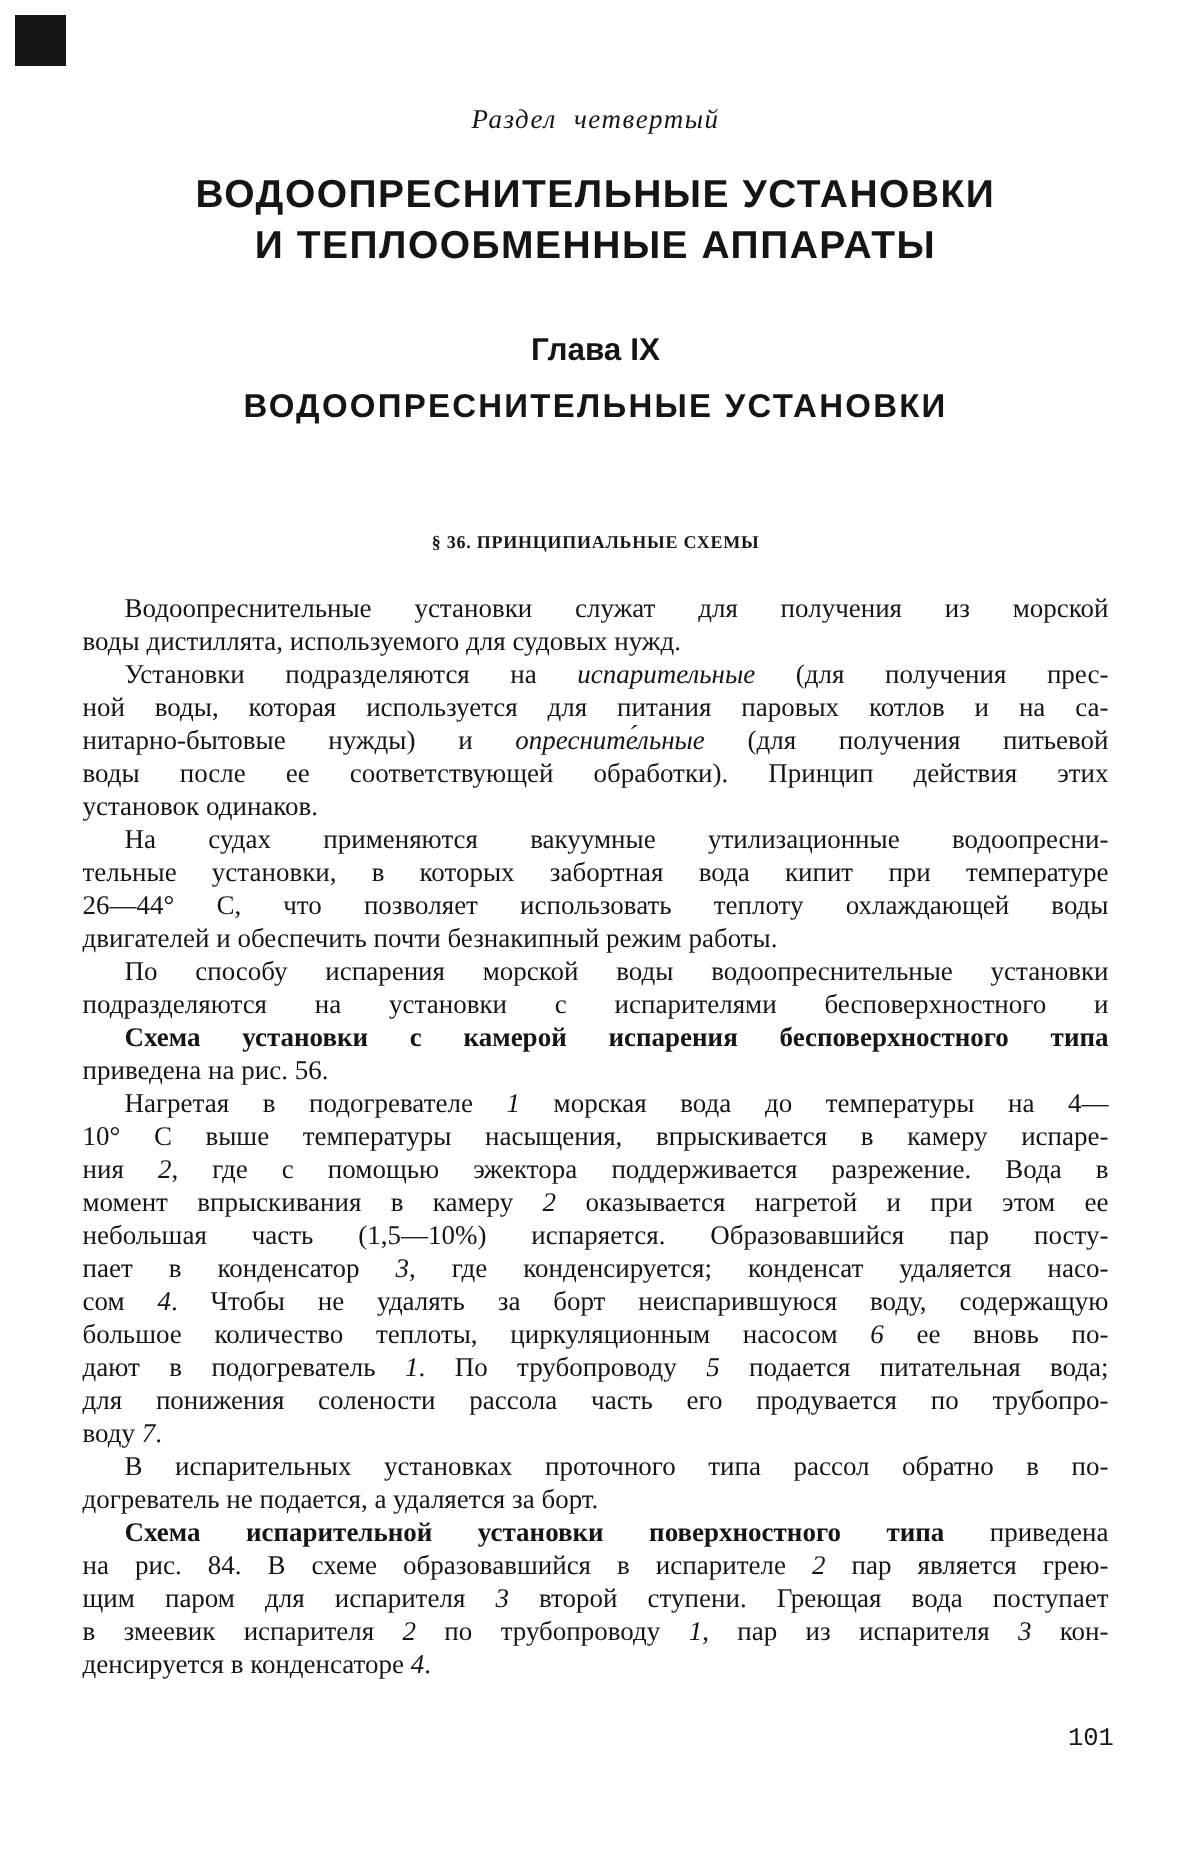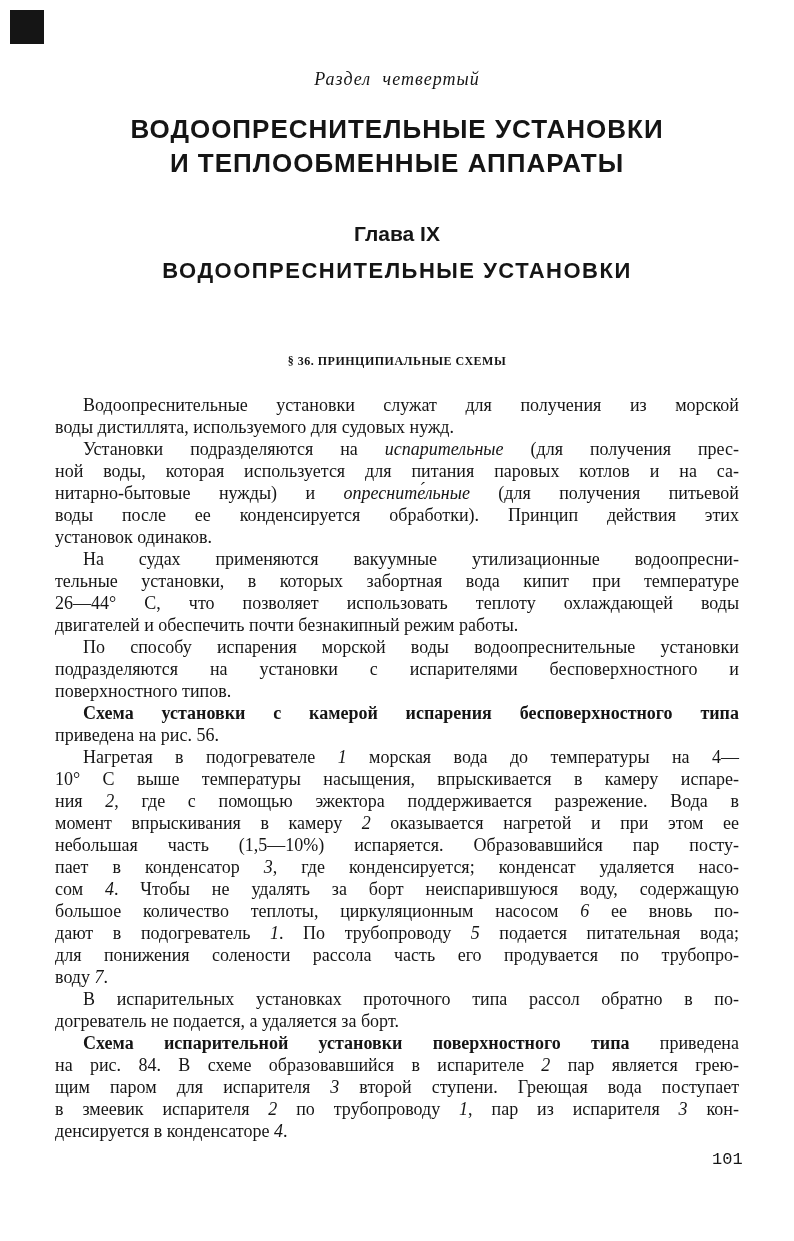--- a/index.html
+++ b/index.html
@@ -122,33 +122,32 @@
 
   <div class="body-text">
       <div class="para">
         <div class="line first"><span class="s-n">Водоопреснительные установки служат для получения из морской</span></div>
         <div class="line last"><span class="s-n">воды дистиллята, используемого для судовых нужд.</span></div>
       </div>
       <div class="para">
         <div class="line first"><span class="s-n">Установки подразделяются на </span><span class="s-i">испарительные</span><span class="s-n"> (для получения прес-</span></div>
         <div class="line"><span class="s-n">ной воды, которая используется для питания паровых котлов и на са-</span></div>
         <div class="line"><span class="s-n">нитарно-бытовые нужды) и </span><span class="s-i">опресните́льные</span><span class="s-n"> (для получения питьевой</span></div>
-        <div class="line"><span class="s-n">воды после ее конденсируется обработки). Принцип действия этих</span></div>
+        <div class="line"><span class="s-n">воды после ее соответствующей обработки). Принцип действия этих</span></div>
         <div class="line last"><span class="s-n">установок одинаков.</span></div>
       </div>
       <div class="para">
         <div class="line first"><span class="s-n">На судах применяются вакуумные утилизационные водоопресни-</span></div>
         <div class="line"><span class="s-n">тельные установки, в которых забортная вода кипит при температуре</span></div>
         <div class="line"><span class="s-n">26—44° С, что позволяет использовать теплоту охлаждающей воды</span></div>
         <div class="line last"><span class="s-n">двигателей и обеспечить почти безнакипный режим работы.</span></div>
       </div>
       <div class="para">
         <div class="line first"><span class="s-n">По способу испарения морской воды водоопреснительные установки</span></div>
         <div class="line"><span class="s-n">подразделяются на установки с испарителями бесповерхностного и</span></div>
-        <div class="line last"><span class="s-n">поверхностного типов.</span></div>
       </div>
       <div class="para">
         <div class="line first"><span class="s-b">Схема установки с камерой испарения бесповерхностного типа</span></div>
         <div class="line last"><span class="s-n">приведена на рис. 56.</span></div>
       </div>
       <div class="para">
         <div class="line first"><span class="s-n">Нагретая в подогревателе </span><span class="s-i">1</span><span class="s-n"> морская вода до температуры на 4—</span></div>
         <div class="line"><span class="s-n">10° С выше температуры насыщения, впрыскивается в камеру испаре-</span></div>
         <div class="line"><span class="s-n">ния </span><span class="s-i">2</span><span class="s-n">, где с помощью эжектора поддерживается разрежение. Вода в</span></div>
         <div class="line"><span class="s-n">момент впрыскивания в камеру </span><span class="s-i">2</span><span class="s-n"> оказывается нагретой и при этом ее</span></div>

